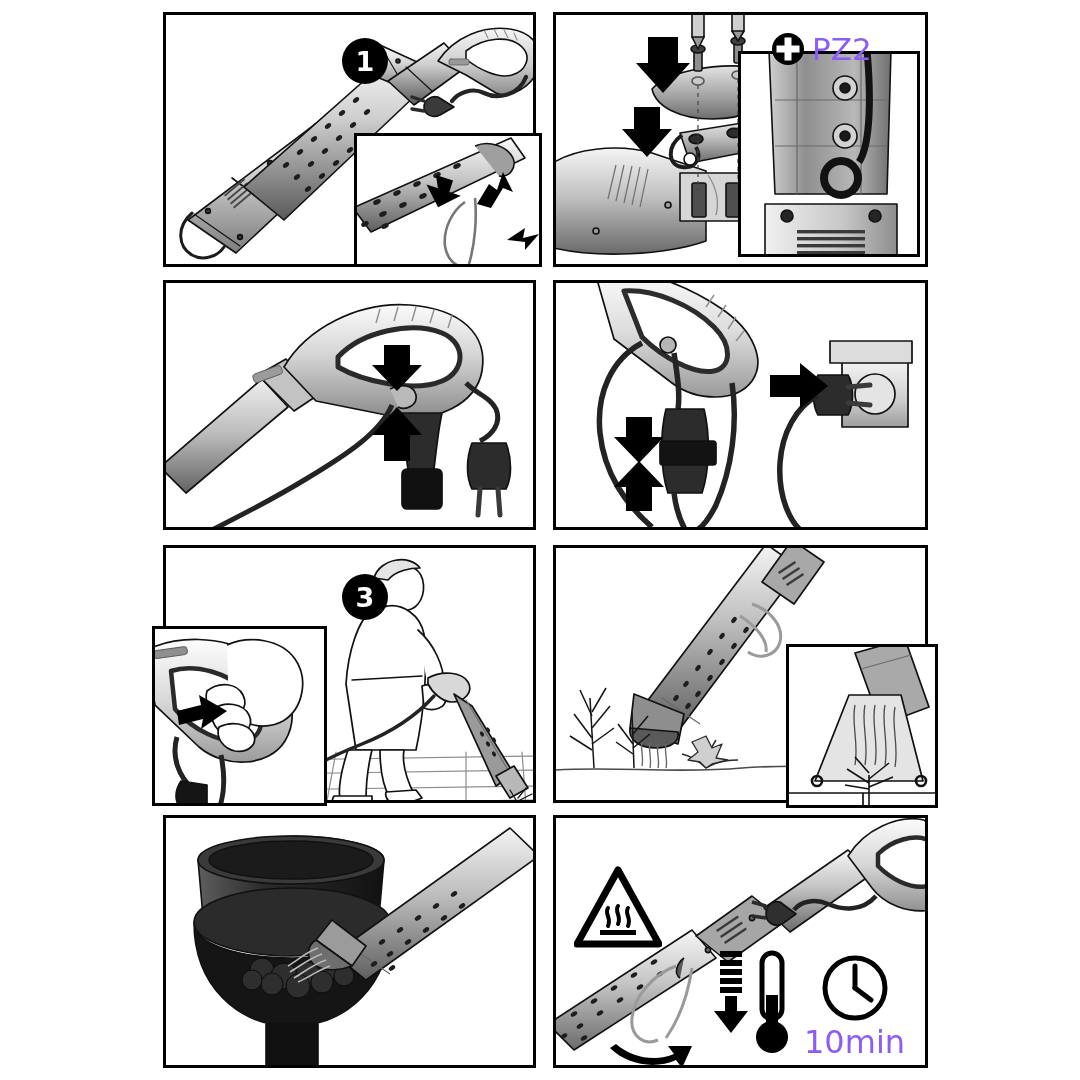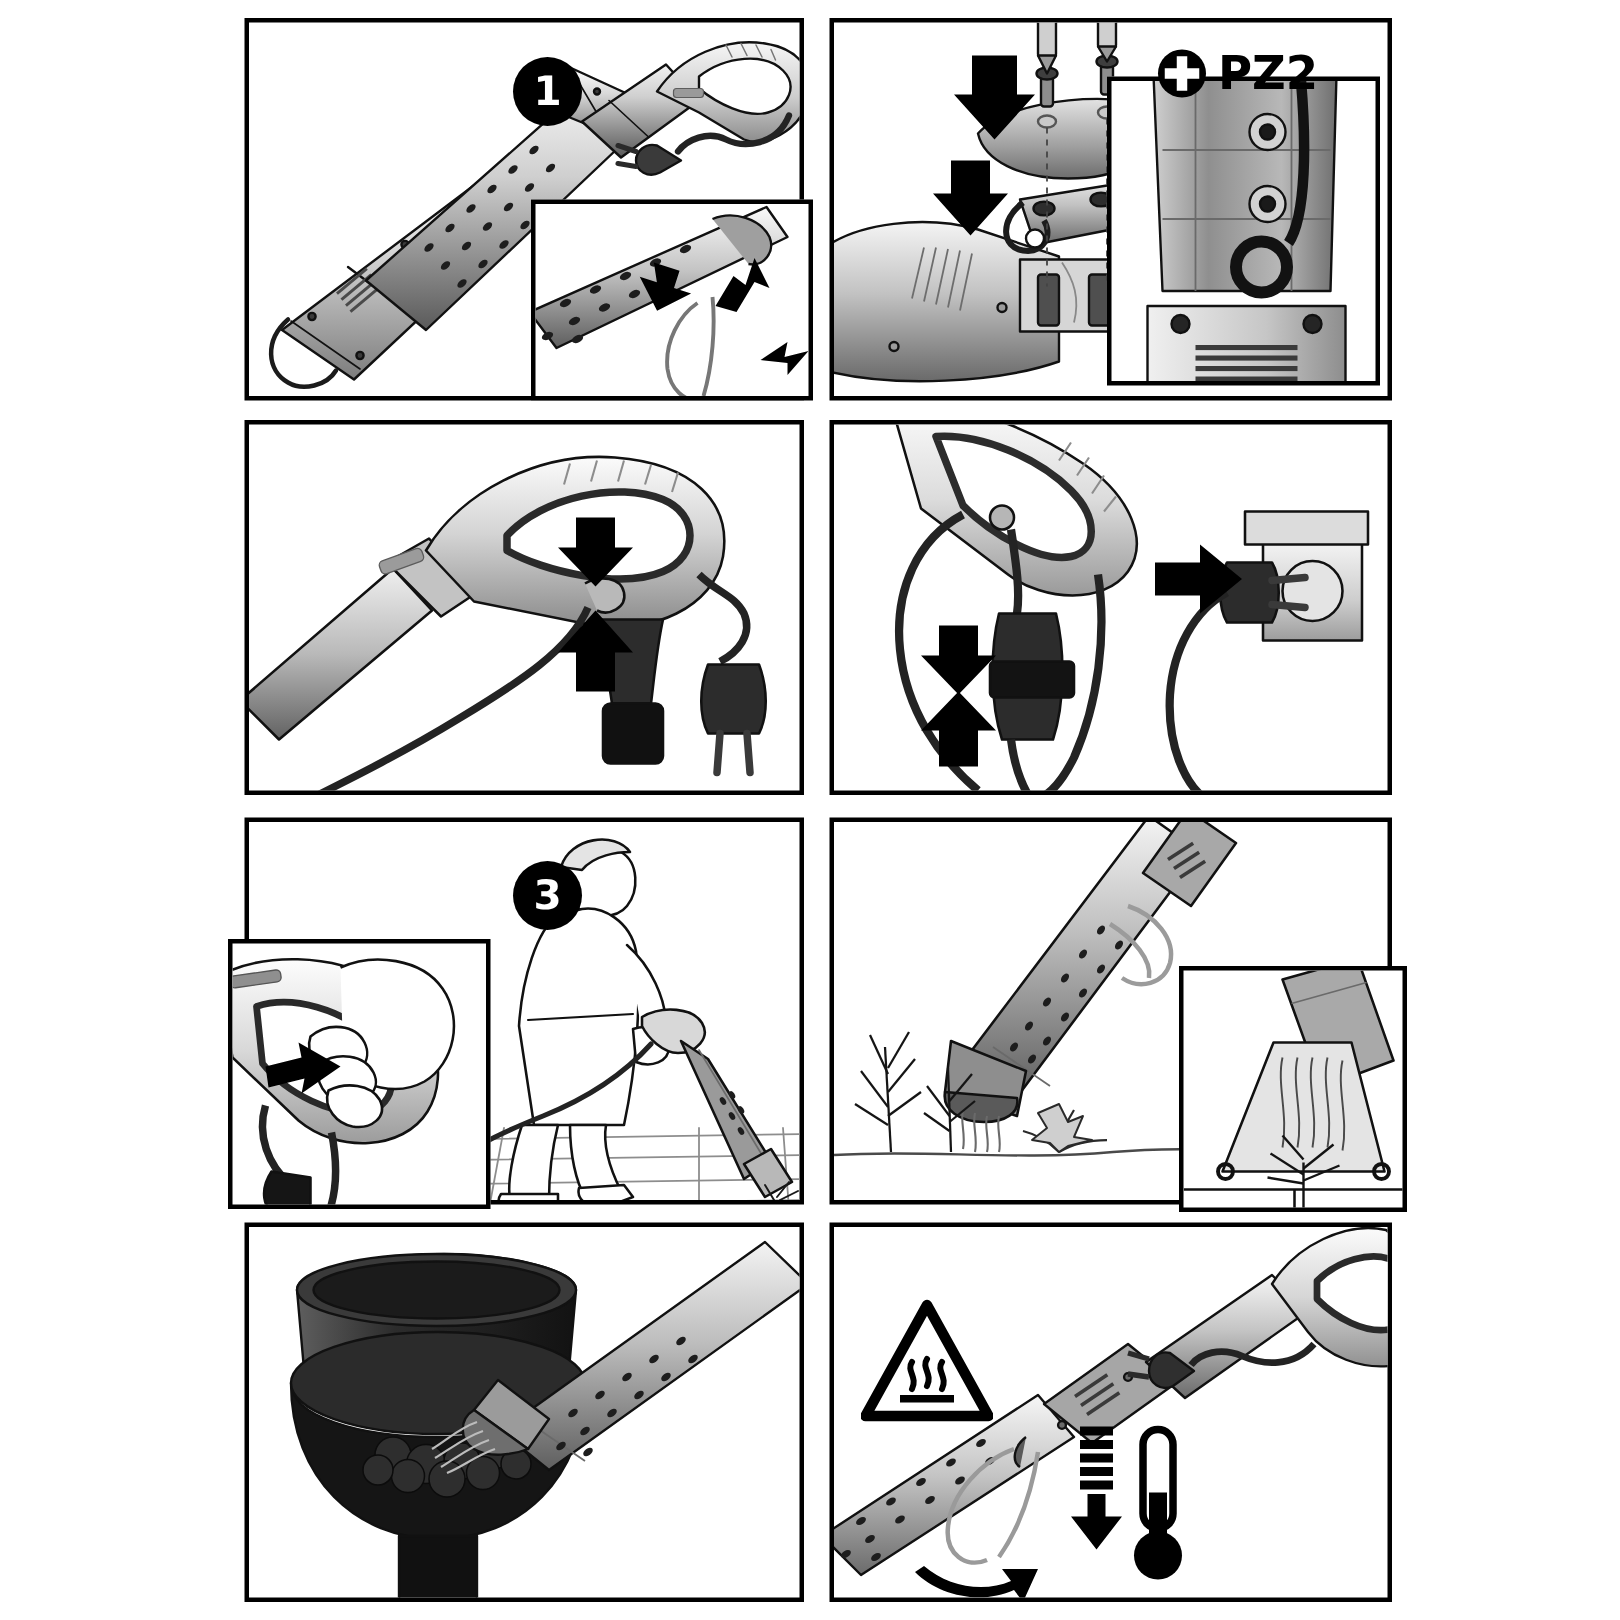--- a/index.html
+++ b/index.html
@@ -4,21 +4,21 @@
 <style>
   html,body{margin:0;padding:0;background:#ffffff;}
   body{width:1080px;height:1080px;overflow:hidden;font-family:"Liberation Sans",sans-serif;}
   #sheet{position:relative;width:1080px;height:1080px;background:#fff;}
   .panel{position:absolute;background:#fff;border:3px solid #000;box-sizing:border-box;overflow:visible;}
   .panel-inner{position:absolute;inset:0;overflow:hidden;}
   .badge{position:absolute;width:46px;height:46px;border-radius:50%;background:#000;color:#fff;
          display:flex;align-items:center;justify-content:center;font-weight:bold;font-size:27px;
          line-height:1;z-index:40;font-family:"DejaVu Sans",sans-serif;}
   .inset{position:absolute;background:#fff;border:3px solid #000;box-sizing:border-box;z-index:30;overflow:hidden;}
-  .lbl{position:absolute;font-weight:bold;color:#000000;z-index:45;font-family:"DejaVu Sans",sans-serif;}
+  .lbl{position:absolute;font-weight:normal;color:#8b5cf6;z-index:45;font-family:"DejaVu Sans",sans-serif;}
   svg{display:block;}
   .nowrap{white-space:nowrap;}
 </style>
 </head>
 <body>
 
 <div id="sheet">
 
   <div class="panel" style="left:163px;top:12px;width:373px;height:255px;">
     <div class="panel-inner">
@@ -784,16 +784,24 @@
           <path d="M17,47 L29,47 L29,62 L40,62 L23,84 L6,62 L17,62 Z"></path>
         </g>
         <g>
           <rect x="54" y="4" width="20" height="66" rx="10" fill="#fff" stroke="#000" stroke-width="5"></rect>
           <circle cx="64" cy="88" r="16" fill="#000"></circle>
           <rect x="58" y="46" width="12" height="40" fill="#000"></rect>
         </g>
       </svg>
     </div>
 
+    <div class="lbl" style="left:248px;top:136px;display:flex;flex-direction:column;align-items:center;gap:1px;">
+      <svg width="68" height="68" viewBox="0 0 68 68">
+        <circle cx="34" cy="34" r="30" fill="#fff" stroke="#000" stroke-width="5"></circle>
+        <path d="M34,34 L34,12" stroke="#000" stroke-width="5" stroke-linecap="round"></path>
+        <path d="M34,34 L50,46" stroke="#000" stroke-width="5" stroke-linecap="round"></path>
+      </svg>
+      <span style="font-size:32px;">10min</span>
+    </div>
 
   </div>
 
 </div>
 
 </body></html>

